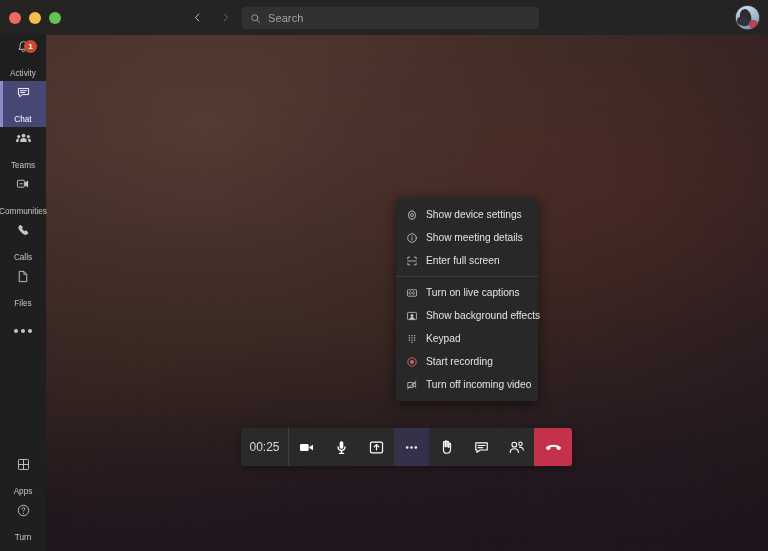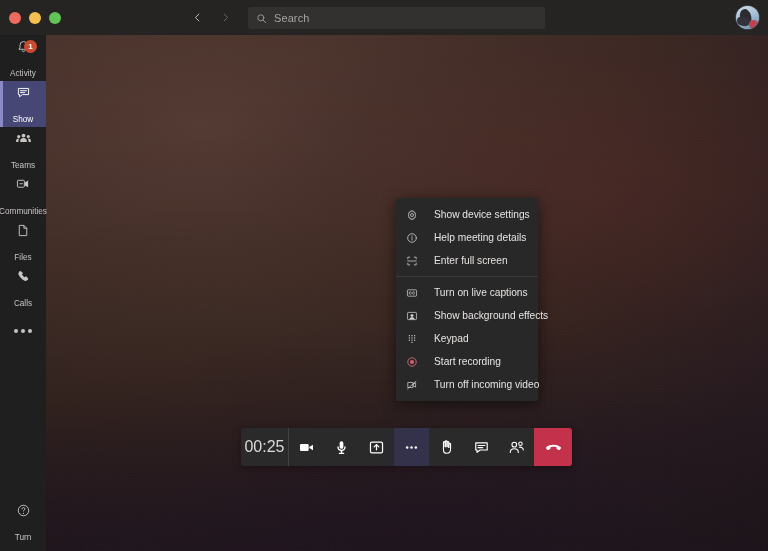--- a/index.html
+++ b/index.html
@@ -41,21 +41,21 @@
   .navbtn {
     width: 22px; height: 24px;
     display: flex; align-items: center; justify-content: center;
     color: #c8c6c4; background: none; border: none;
     cursor: pointer;
   }
   .navbtn.disabled { color: #6b6a69; }
   .navbtn svg { display: block; }
 
   .searchbar {
-    position: absolute; left: 248px; top: 7px;
+    position: absolute; left: 242px; top: 7px;
     width: 297px; height: 22px;
     background: #323130;
     border-radius: 3px;
     display: flex; align-items: center;
     padding: 0 8px; gap: 7px;
     cursor: text;
   }
   .searchbar .si { color: #a19f9d; display: flex; }
   .searchbar .stext {
     color: #a6a4a2; font-size: 11px; letter-spacing: .1px;
@@ -159,21 +159,21 @@
     width: 142px;
     background: #292828;
     border-radius: 3px;
     box-shadow: 0 3px 14px rgba(0,0,0,0.55), 0 0 1px rgba(255,255,255,0.08);
     padding: 5px 0 5px 0;
     z-index: 25;
   }
   .menu-item {
     height: 23px;
     display: flex; align-items: center;
-    gap: 16px;
+    gap: 8px;
     padding: 0 9px 0 9px;
     cursor: pointer;
     color: #e6e4e2;
     font-size: 10.2px;
     white-space: nowrap;
   }
   .menu-item .mi {
     width: 13px; height: 13px;
     display: flex; align-items: center; justify-content: center;
     flex: 0 0 13px;
@@ -192,21 +192,21 @@
     background: #2b2a2a;
     border-radius: 3px;
     display: flex; align-items: stretch;
     z-index: 26;
     box-shadow: 0 2px 8px rgba(0,0,0,0.35);
     overflow: hidden;
   }
   .tb-timer {
     width: 48px;
     display: flex; align-items: center; justify-content: center;
-    color: #dcdad8; font-size: 16px;
+    color: #dcdad8; font-size: 12px;
     border-right: 1px solid #434241;
   }
   .tb-btn {
     width: 35px;
     display: flex; align-items: center; justify-content: center;
     cursor: pointer; color: #ffffff;
   }
   .tb-btn.active { background: #33324a; }
   .tb-btn.hangup {
     width: 38px; background: #c4314b;
@@ -277,21 +277,21 @@
       </div>
 
       <div class="rail-item selected">
         <span class="ri">
           <svg width="15" height="15" viewBox="0 0 20 20" fill="none" stroke="currentColor" stroke-width="1.25" stroke-linejoin="round">
             <path d="M3.2 4.6h13.6v8.2H8.4L4.7 15.7v-2.9H3.2z"></path>
             <line x1="6" y1="7.6" x2="14" y2="7.6" stroke-linecap="round"></line>
             <line x1="6" y1="10.1" x2="11.6" y2="10.1" stroke-linecap="round"></line>
           </svg>
         </span>
-        <span class="rl">Show</span>
+        <span class="rl">Chat</span>
       </div>
 
       <div class="rail-item">
         <span class="ri">
           <svg width="17" height="15" viewBox="0 0 22 20" fill="currentColor">
             <circle cx="11" cy="6.1" r="2.5"></circle>
             <circle cx="4.6" cy="7.3" r="2.1"></circle>
             <circle cx="17.4" cy="7.3" r="2.1"></circle>
             <path d="M11 9.3c-2.7 0-4.3 1.4-4.3 3.1v2.2h8.6v-2.2c0-1.7-1.6-3.1-4.3-3.1z"></path>
             <path d="M4.6 10.1c-2.1 0-3.4 1.1-3.4 2.5v2h3.1v-1.9c0-1 .4-1.9 1.2-2.5-.3-.1-.6-.1-.9-.1z"></path>
@@ -307,47 +307,57 @@
             <rect x="2.6" y="4.4" width="9.2" height="9.2" rx="1"></rect>
             <path d="M12.2 7.2l4.6-2.5v9.1l-4.6-2.5z" fill="currentColor" stroke="none"></path>
             <path d="M6 9h3.2" stroke-linecap="round"></path>
           </svg>
         </span>
         <span class="rl">Communities</span>
       </div>
 
       <div class="rail-item">
         <span class="ri">
+          <svg width="15" height="15" viewBox="0 0 20 20" fill="currentColor">
+            <path d="M6.4 2.9c-.5-.4-1.2-.3-1.6.2L3.6 4.7c-.6.8-.7 1.9-.2 2.8 1.7 3.3 4.8 6.4 8.1 8.1.9.5 2 .4 2.8-.2l1.6-1.2c.5-.4.6-1.1.2-1.6l-1.8-2.2c-.4-.5-1.1-.6-1.6-.3l-1.4.9c-1.3-.9-2.4-2-3.3-3.3l.9-1.4c.3-.5.2-1.2-.3-1.6z"></path>
+          </svg>
+        </span>
+        <span class="rl">Calls</span>
+      </div>
+
+      <div class="rail-item">
+        <span class="ri">
           <svg width="14" height="15" viewBox="0 0 18 20" fill="none" stroke="currentColor" stroke-width="1.25" stroke-linejoin="round">
             <path d="M4 3.2h6.2l3.8 3.8v9.8H4z"></path>
             <polyline points="10.2,3.2 10.2,7 14,7"></polyline>
           </svg>
         </span>
         <span class="rl">Files</span>
-      </div>
-
-      <div class="rail-item">
-        <span class="ri">
-          <svg width="15" height="15" viewBox="0 0 20 20" fill="currentColor">
-            <path d="M6.4 2.9c-.5-.4-1.2-.3-1.6.2L3.6 4.7c-.6.8-.7 1.9-.2 2.8 1.7 3.3 4.8 6.4 8.1 8.1.9.5 2 .4 2.8-.2l1.6-1.2c.5-.4.6-1.1.2-1.6l-1.8-2.2c-.4-.5-1.1-.6-1.6-.3l-1.4.9c-1.3-.9-2.4-2-3.3-3.3l.9-1.4c.3-.5.2-1.2-.3-1.6z"></path>
-          </svg>
-        </span>
-        <span class="rl">Calls</span>
       </div>
 
       <div class="rail-more">
         <span class="dots">
             <i></i>
             <i></i>
             <i></i>
           </span>
       </div>
     </div>
 
     <div class="rail-bottom">
+      <div class="rail-item">
+        <span class="ri">
+          <svg width="15" height="15" viewBox="0 0 20 20" fill="none" stroke="currentColor" stroke-width="1.25" stroke-linejoin="round">
+            <rect x="3.3" y="3.3" width="13.4" height="13.4" rx="1.3"></rect>
+            <line x1="10" y1="3.3" x2="10" y2="16.7"></line>
+            <line x1="3.3" y1="10" x2="16.7" y2="10"></line>
+          </svg>
+        </span>
+        <span class="rl">Apps</span>
+      </div>
 
       <div class="rail-item">
         <span class="ri">
           <svg width="15" height="15" viewBox="0 0 20 20" fill="none" stroke="currentColor" stroke-width="1.25">
             <circle cx="10" cy="10" r="7"></circle>
             <path d="M8.1 7.9c0-1 .9-1.8 1.9-1.8s1.9.7 1.9 1.7c0 1.5-1.9 1.4-1.9 2.9" stroke-linecap="round"></path>
             <circle cx="10" cy="13.7" r=".85" fill="currentColor" stroke="none"></circle>
           </svg>
         </span>
         <span class="rl">Turn</span>
@@ -369,21 +379,21 @@
 
 
     <div class="menu-item">
       <span class="mi">
         <svg width="12" height="12" viewBox="0 0 20 20" fill="none" stroke="currentColor" stroke-width="1.25" stroke-linecap="round">
           <circle cx="10" cy="10" r="7.2"></circle>
           <line x1="10" y1="9.2" x2="10" y2="13.6"></line>
           <circle cx="10" cy="6.5" r=".9" fill="currentColor" stroke="none"></circle>
         </svg>
       </span>
-      <span>Help meeting details</span>
+      <span>Show meeting details</span>
     </div>
 
     <div class="menu-item">
       <span class="mi">
         <svg width="12" height="12" viewBox="0 0 20 20" fill="none" stroke="currentColor" stroke-width="1.25" stroke-linecap="round" stroke-linejoin="round">
           <polyline points="3,6.5 3,3.6 6.2,3.6"></polyline>
           <polyline points="13.8,3.6 17,3.6 17,6.5"></polyline>
           <polyline points="17,13.5 17,16.4 13.8,16.4"></polyline>
           <polyline points="6.2,16.4 3,16.4 3,13.5"></polyline>
           <line x1="3" y1="10" x2="17" y2="10"></line>

